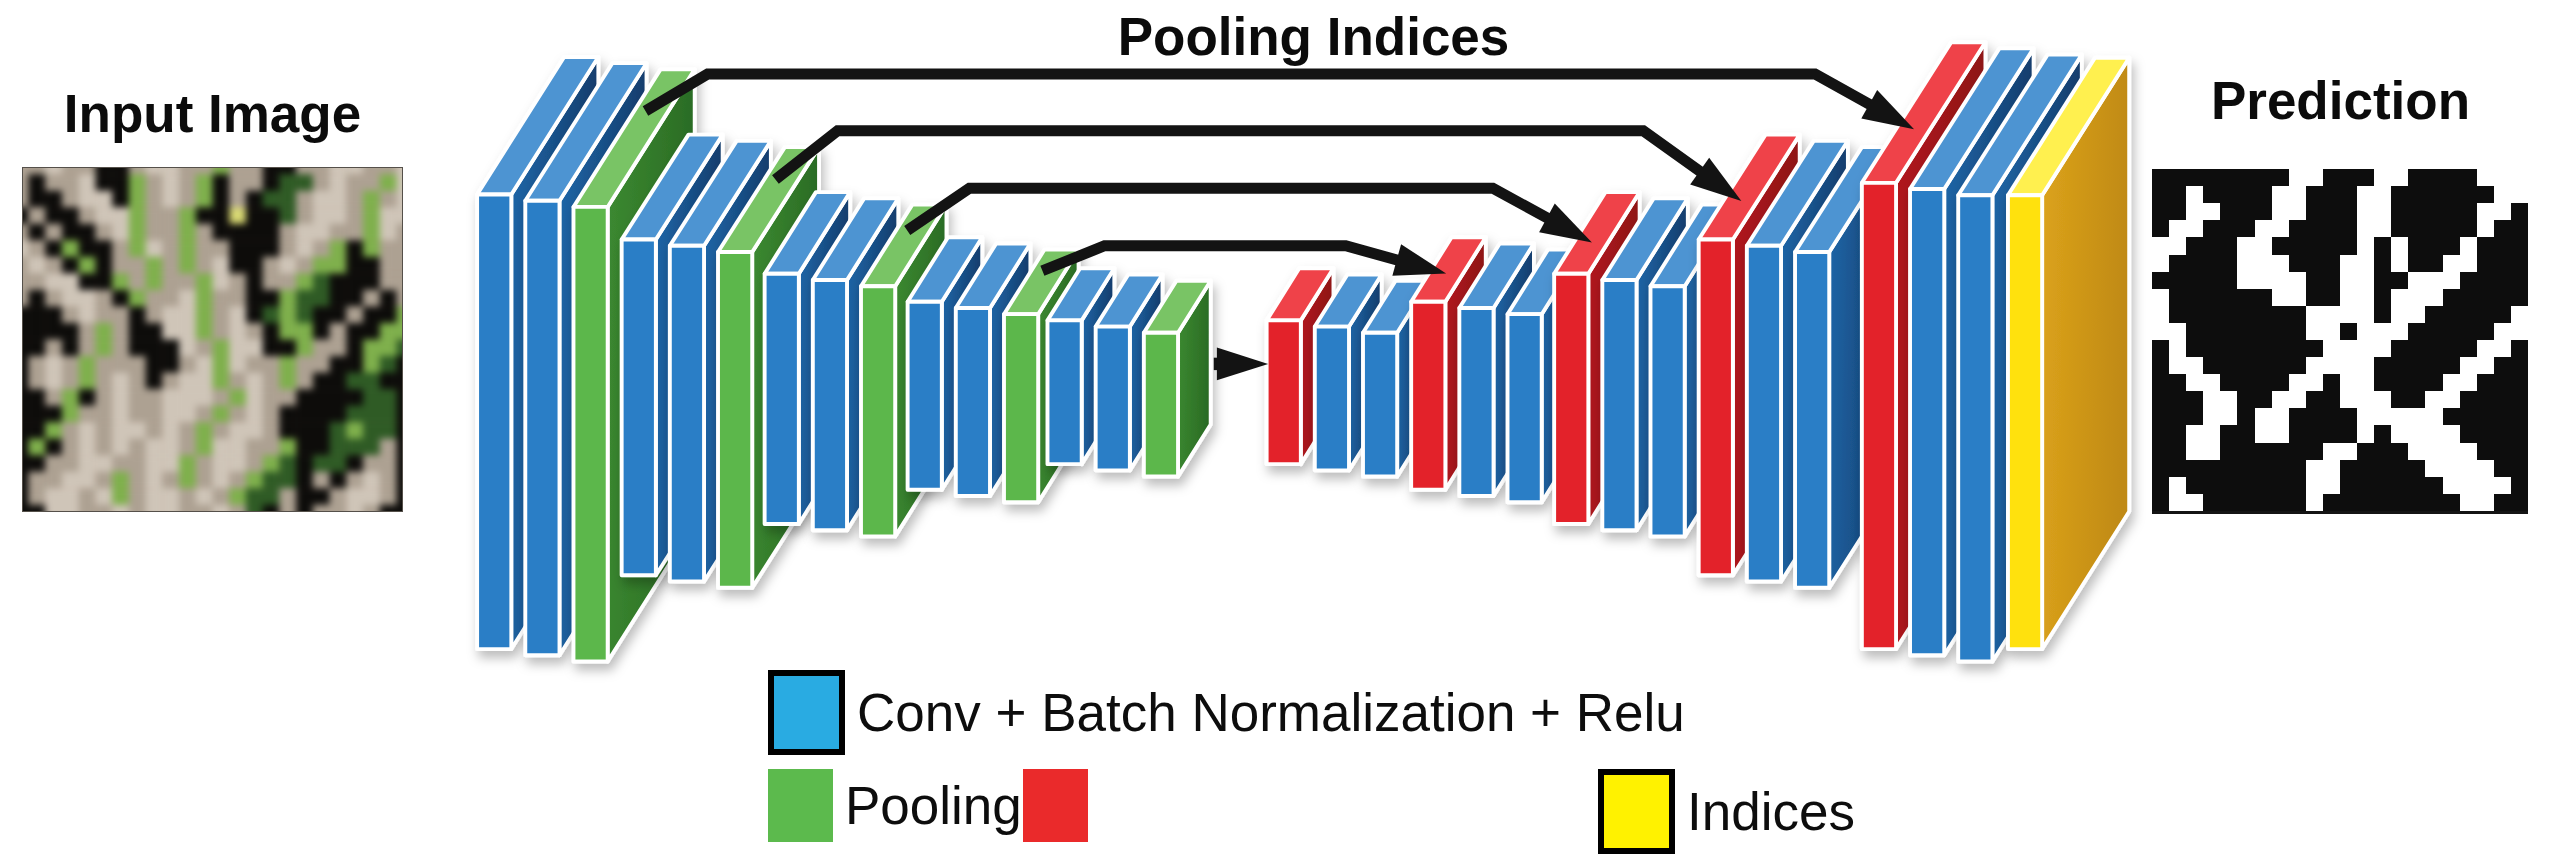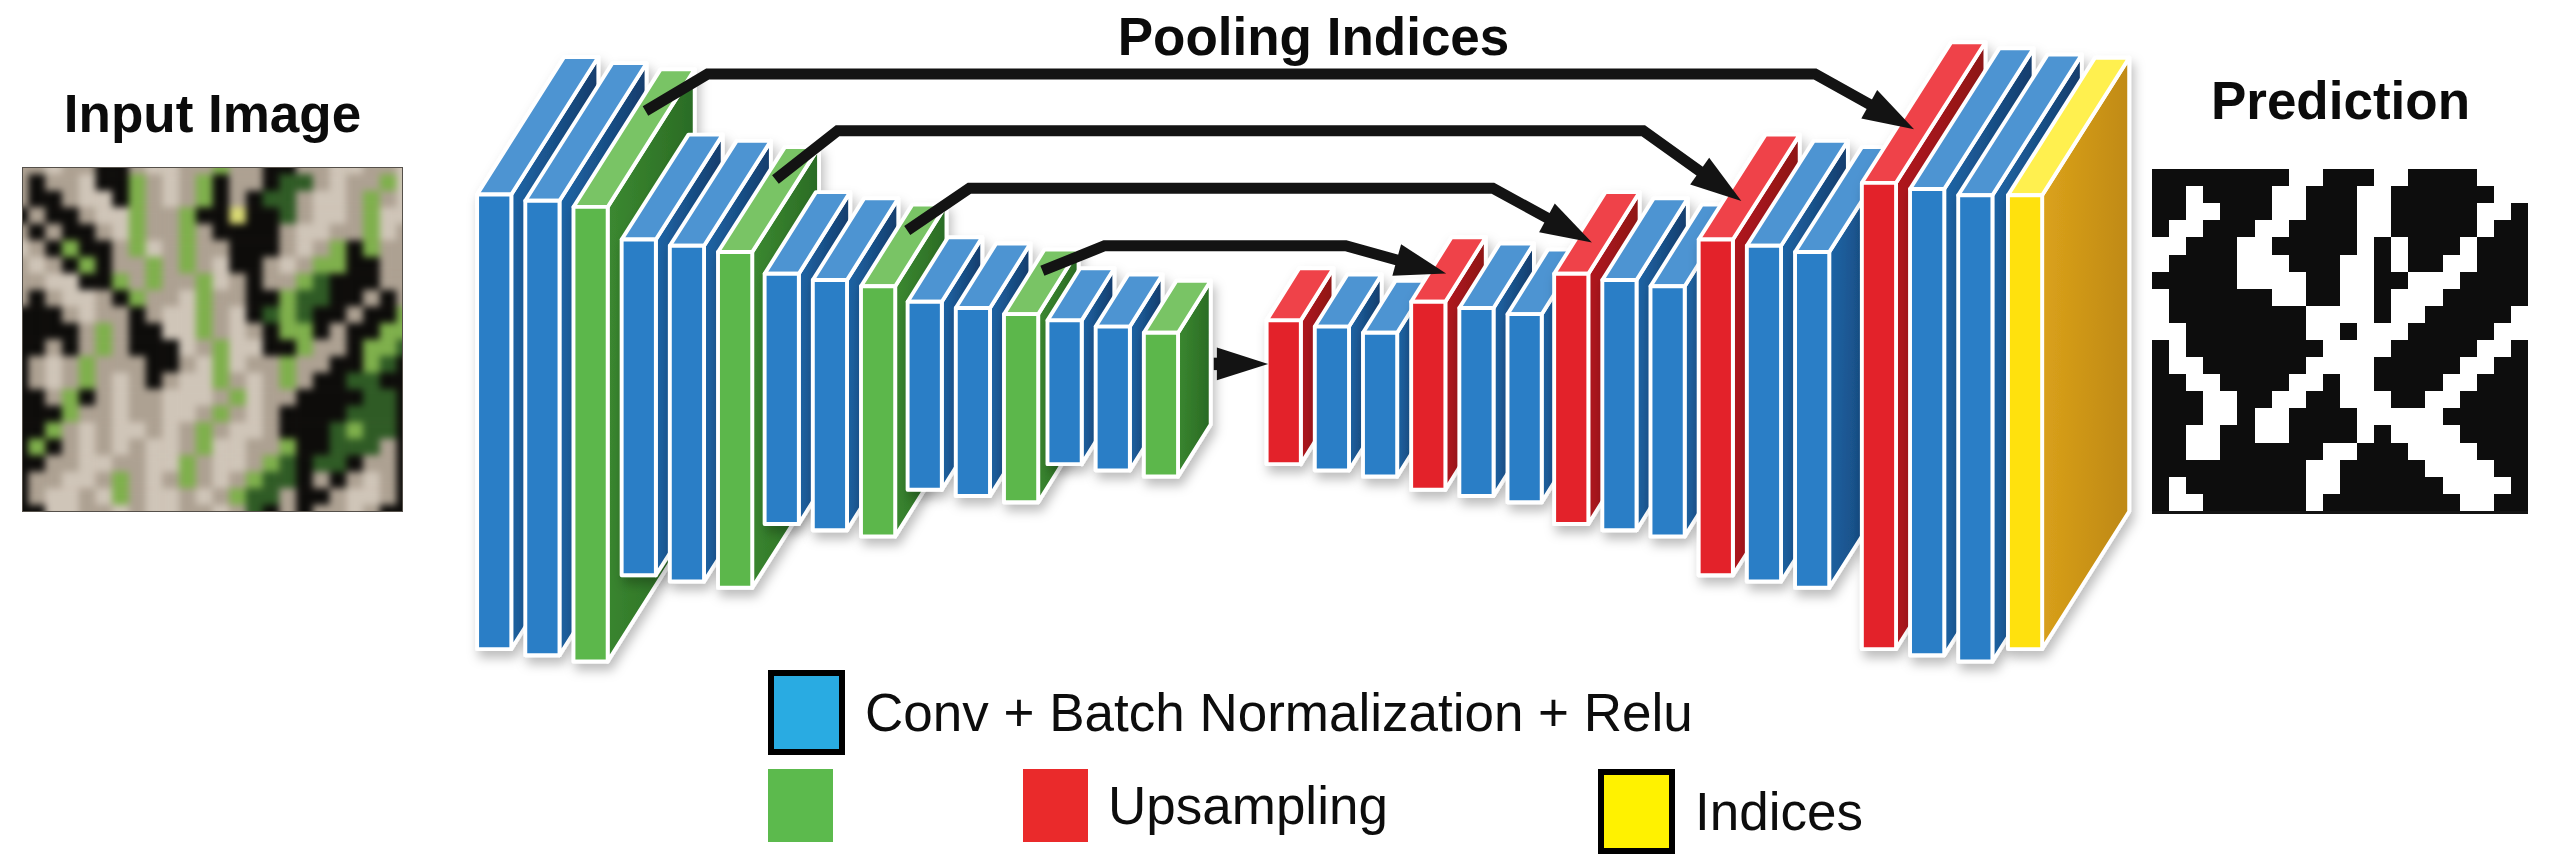--- a/index.html
+++ b/index.html
@@ -9,21 +9,21 @@
          letter-spacing:0px;color:#0b0b0b;white-space:nowrap;}
   #input-title{left:23px;width:379px;top:83px;}
   #pooling-title{left:1057px;width:513px;top:6.2px;}
   #prediction-title{left:2146px;width:389px;top:70px;}
   #diagram{position:absolute;left:0;top:0;}
   #input-photo{position:absolute;left:23px;top:168px;width:379px;height:343px;
                overflow:hidden;outline:1.6px solid #55504a;background:#b3a898;}
   #input-photo svg{filter:blur(3.5px);transform:scale(1.06);transform-origin:50% 50%;}
   #prediction-mask{position:absolute;left:2152px;top:169px;width:376px;height:342px;
                    background:#0d0d0d;border-bottom:3.1px solid #141414;}
-  .legend-item{position:absolute;display:flex;align-items:center;gap:20px;}
+  .legend-item{position:absolute;display:flex;align-items:center;gap:12px;}
   .swatch{width:65px;height:73px;flex:0 0 auto;}
   .legend-label{font-size:53px;color:#0d0d0d;white-space:nowrap;line-height:73px;}
   #legend-conv{left:768px;top:670px;}
   #legend-pooling{left:768px;top:769px;}
   #legend-upsampling{left:1023px;top:769px;}
   #legend-softmax{left:1598px;top:769px;}
 </style>
 </head>
 <body>
 
@@ -1206,22 +1206,22 @@
         </g>
       </g>
     </svg></div>
 
 <div class="legend-item" id="legend-conv">
   <div class="swatch" style="background: rgb(41, 171, 226); border: 6.2px solid rgb(0, 0, 0);"></div>
   <span class="legend-label">Conv + Batch Normalization + Relu</span>
 </div>
 <div class="legend-item" id="legend-pooling">
   <div class="swatch" style="background: rgb(92, 186, 77); border: none;"></div>
+  <span class="legend-label">Pooling</span>
 </div>
 <div class="legend-item" id="legend-upsampling">
   <div class="swatch" style="background: rgb(234, 42, 43); border: none;"></div>
-  <span class="legend-label">Upsampling</span>
 </div>
 <div class="legend-item" id="legend-softmax">
   <div class="swatch" style="background: rgb(255, 242, 0); border: 6.2px solid rgb(0, 0, 0);"></div>
   <span class="legend-label">Indices</span>
 </div>
 
 
 </body></html>

